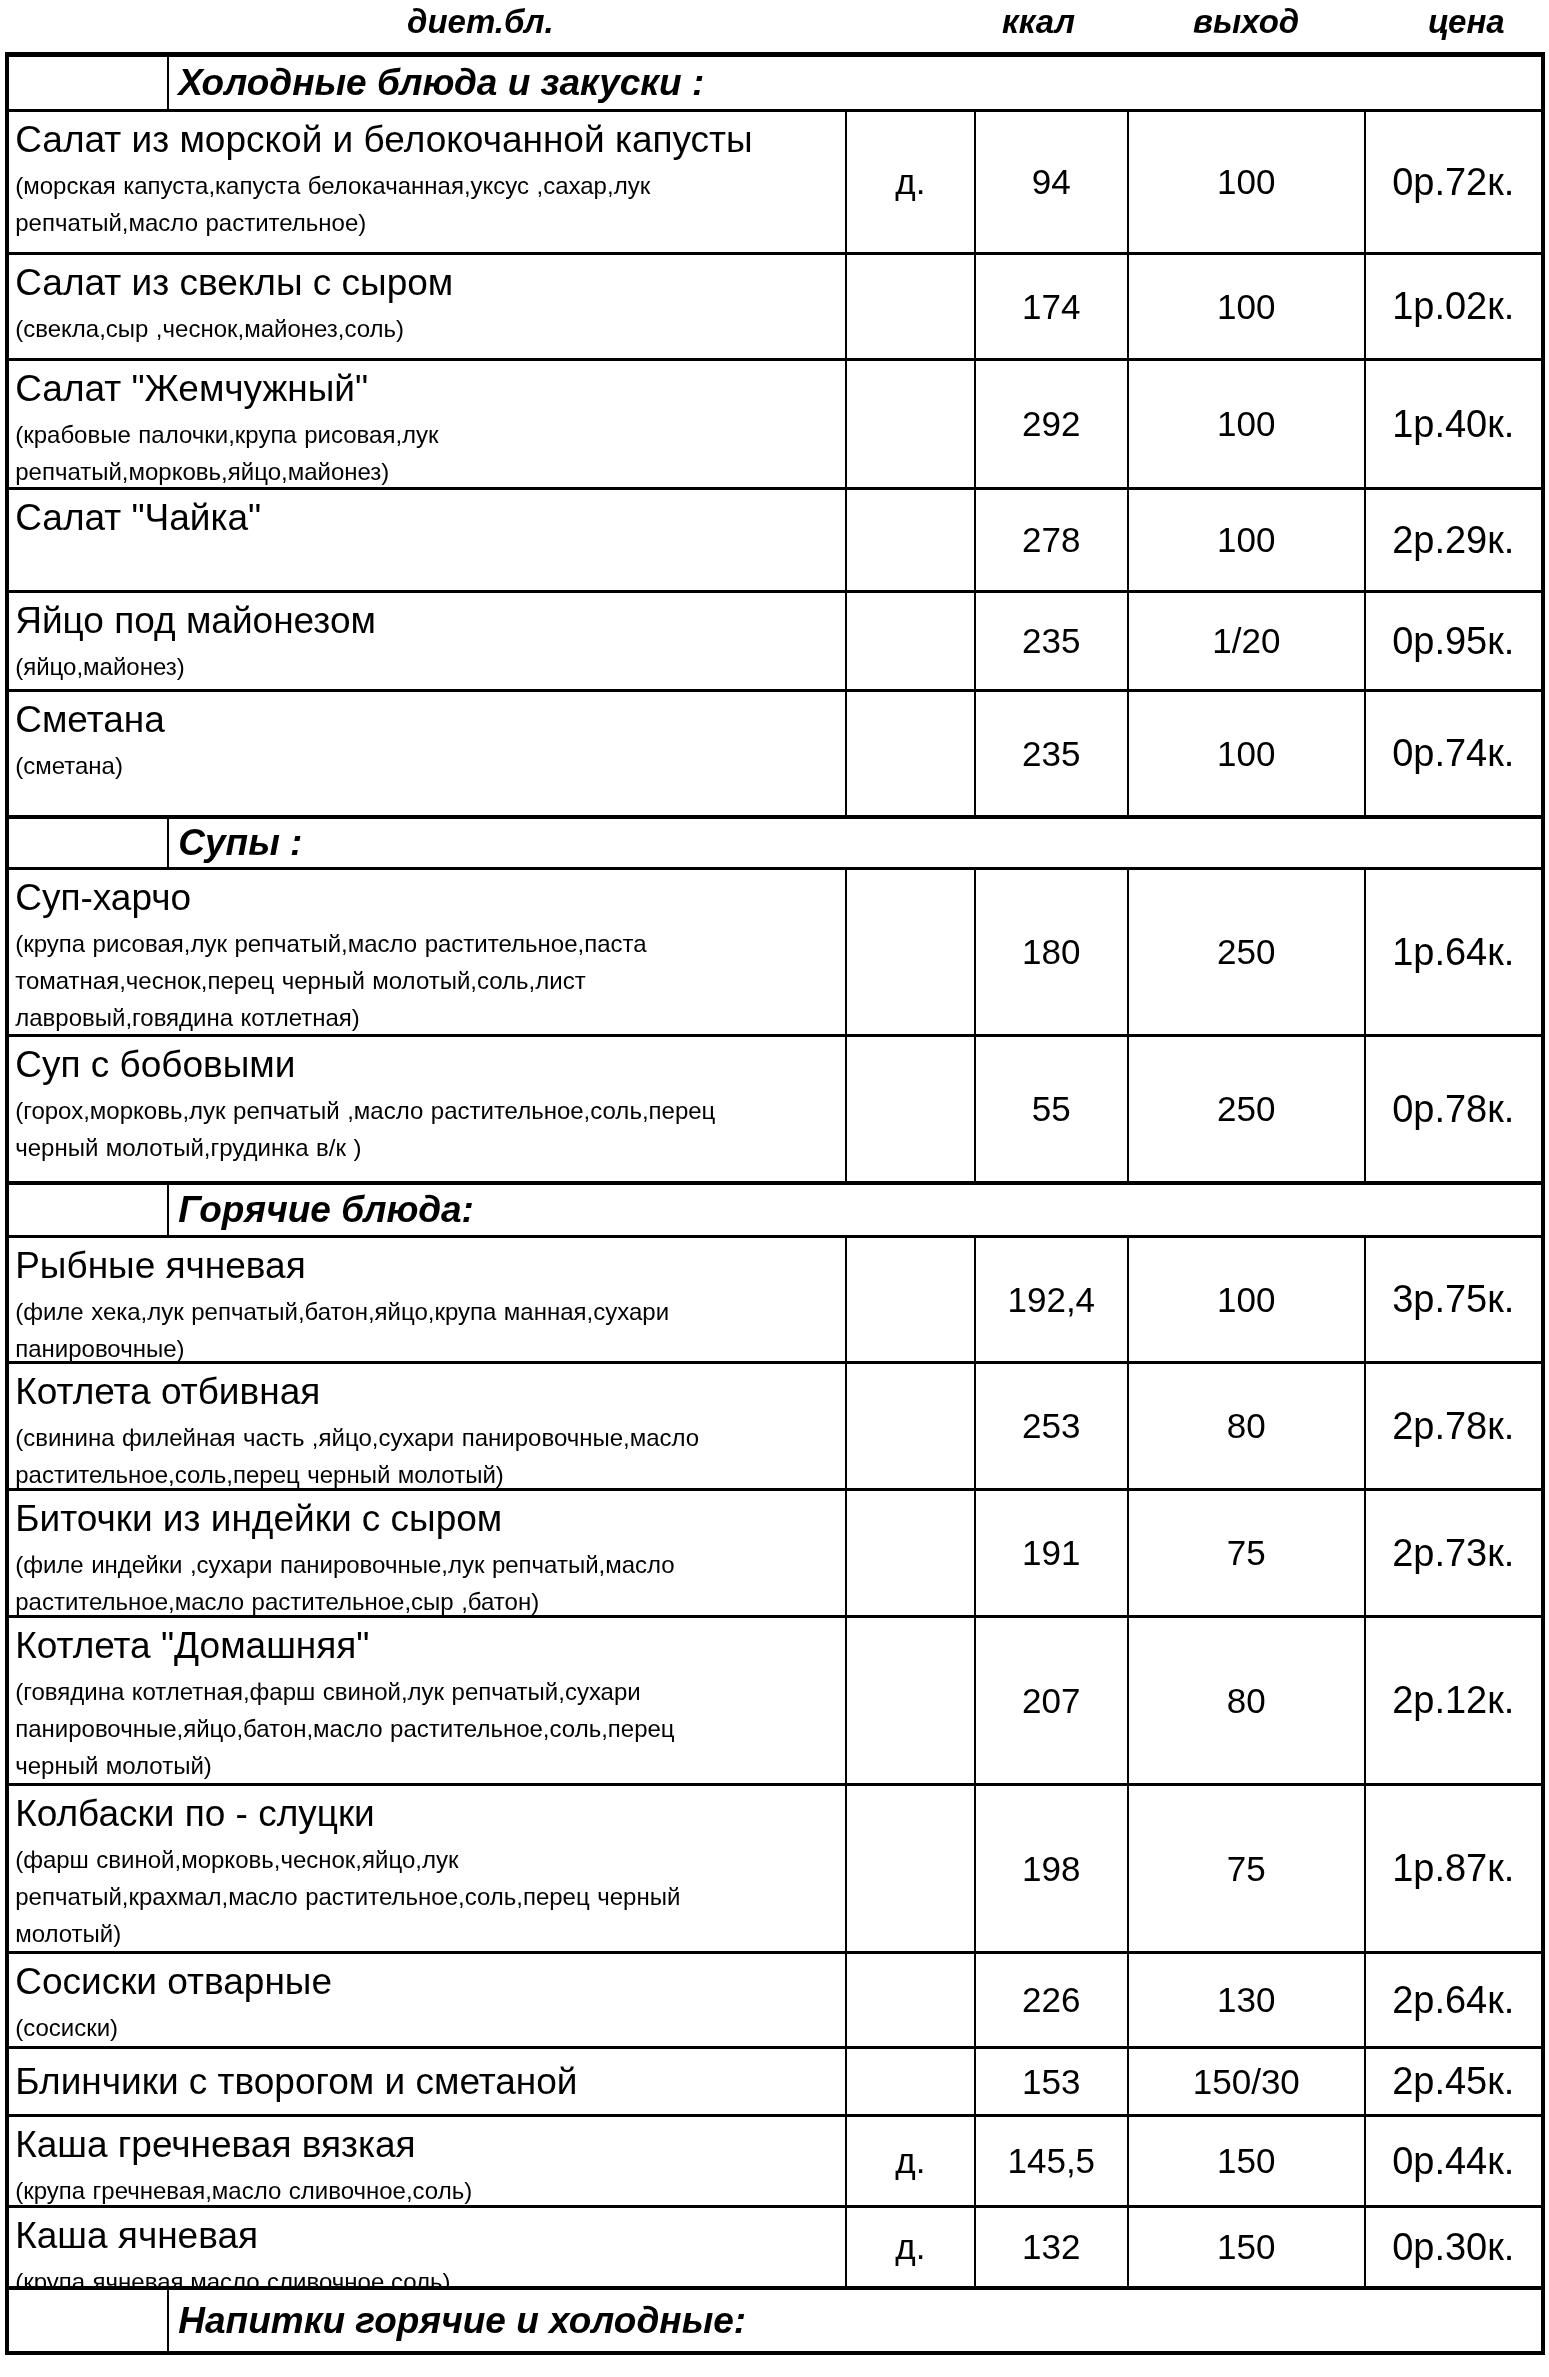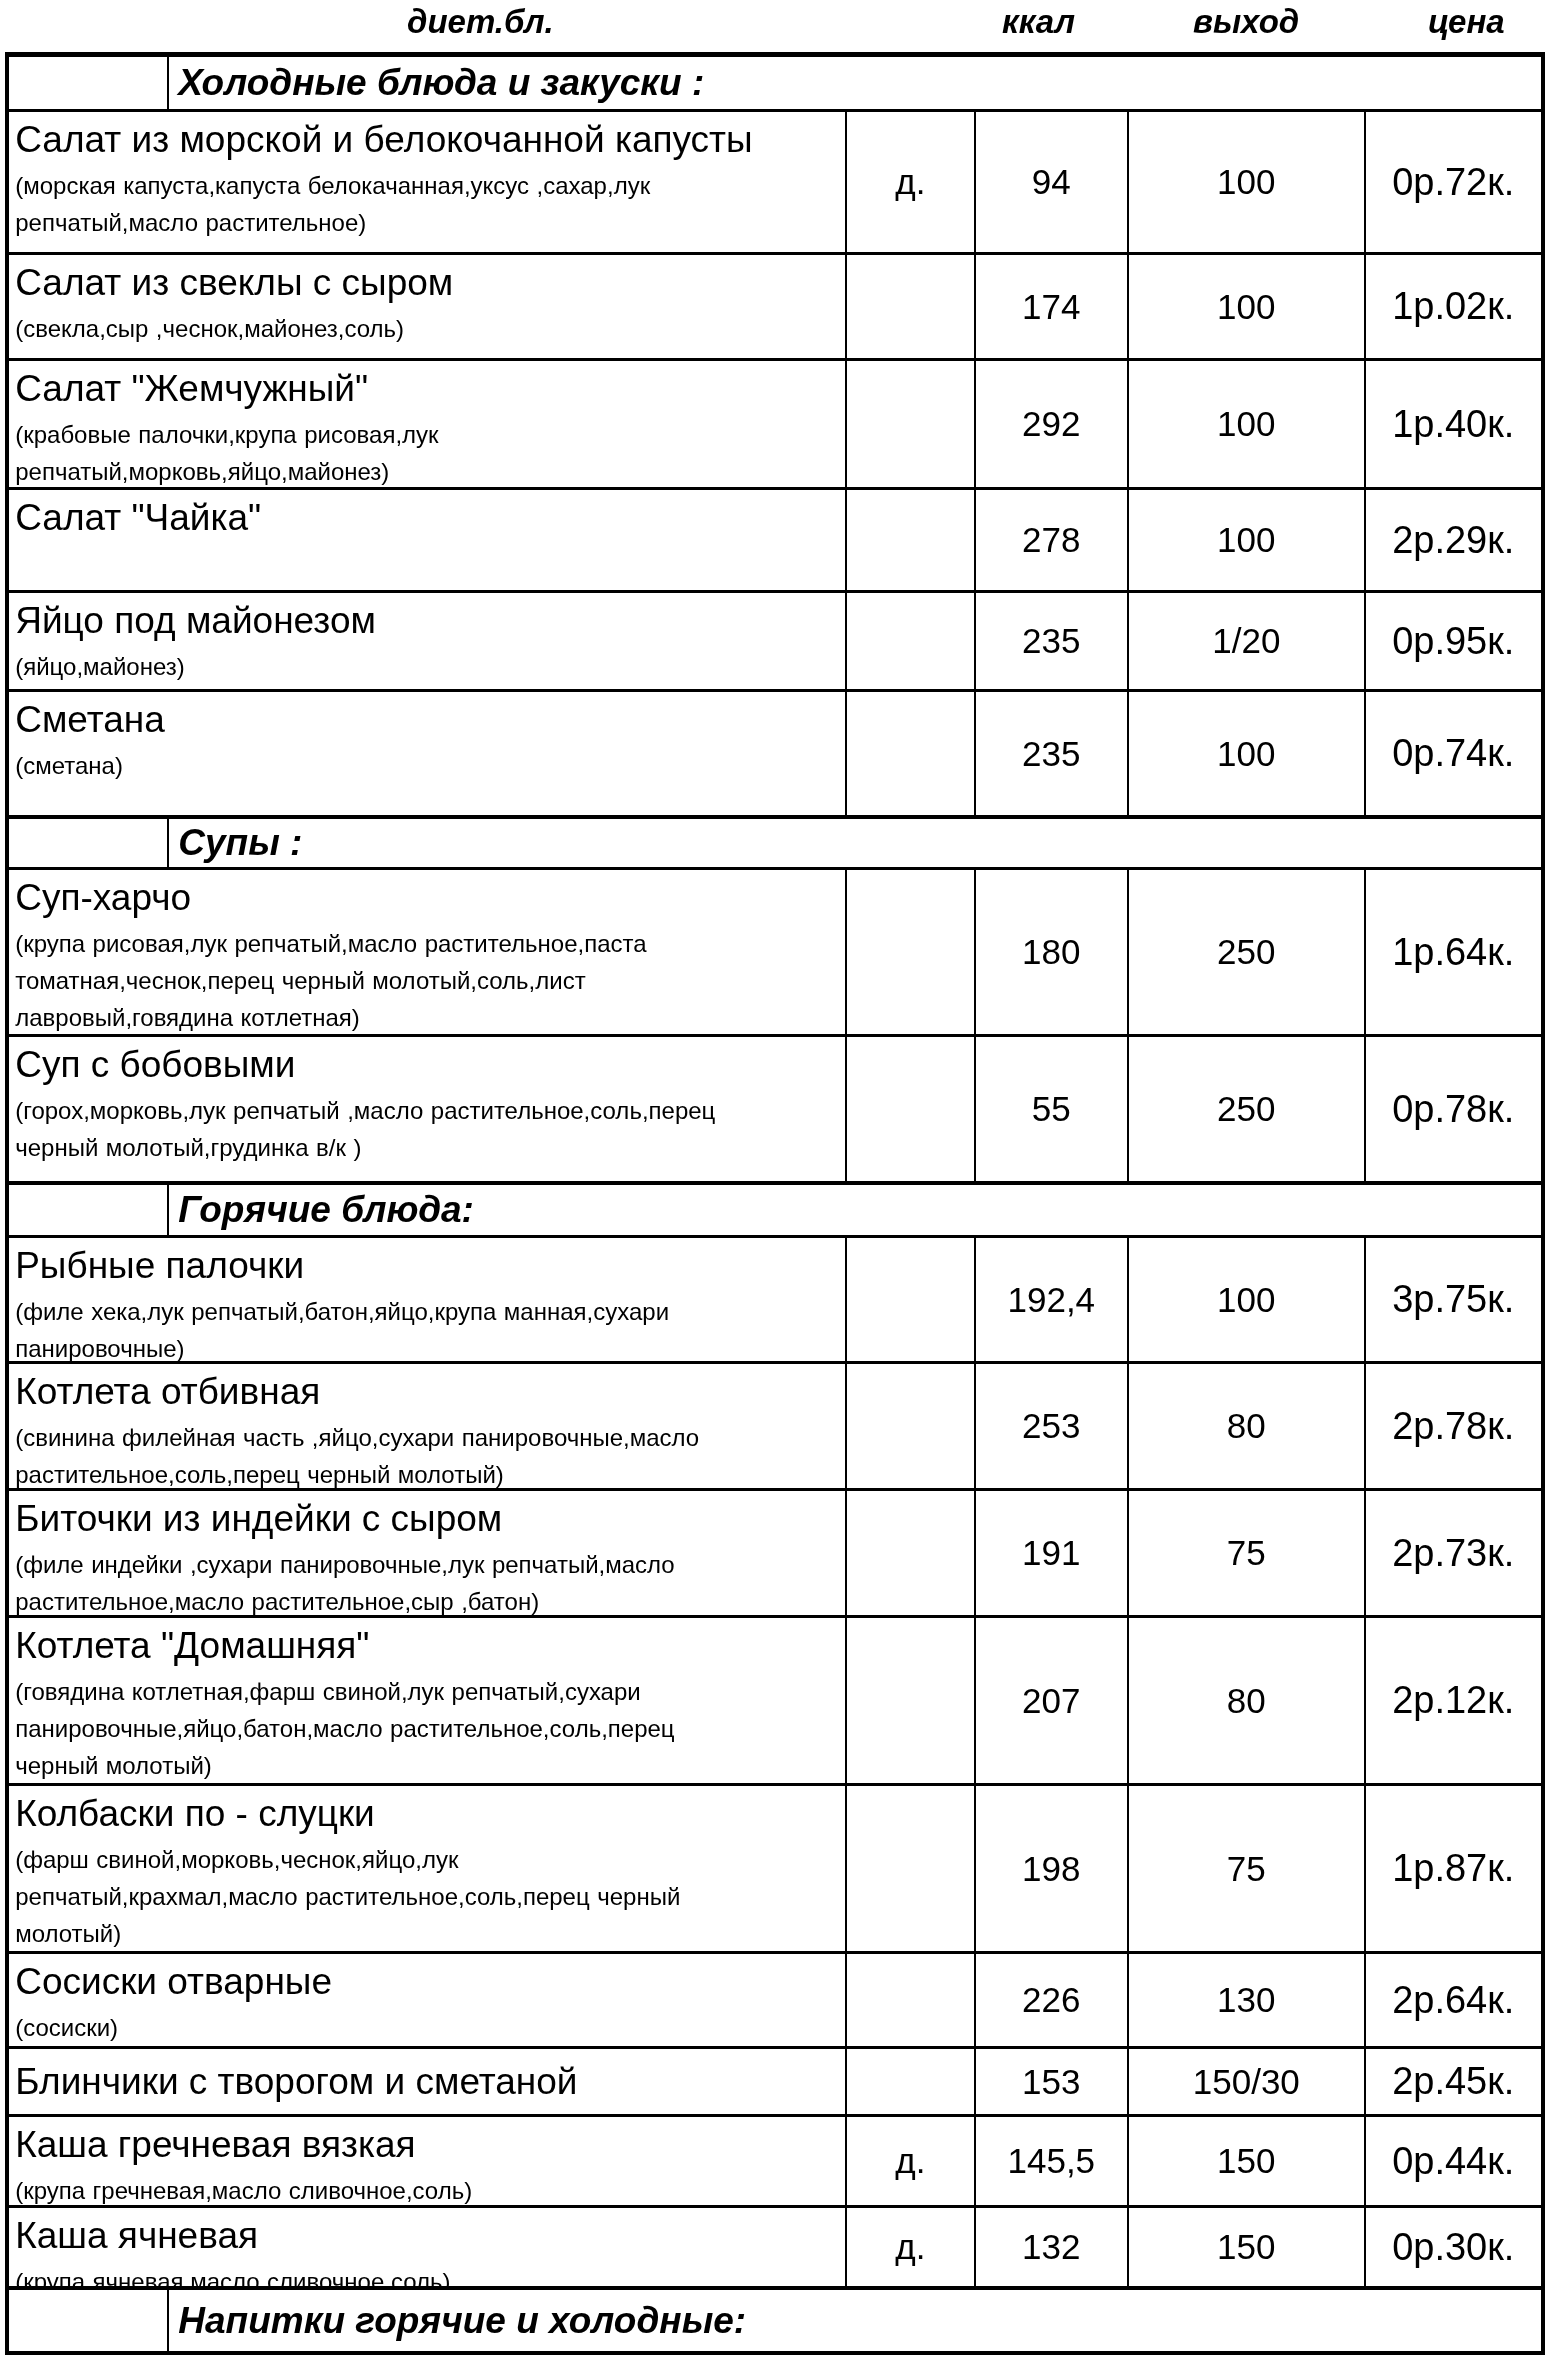--- a/index.html
+++ b/index.html
@@ -157,21 +157,21 @@
 
   <div class="row section-row" style="height:54px">
     <div class="cell corner-cell v"></div>
     <div class="cell section-cell">
       <span class="section-title">Горячие блюда:</span>
     </div>
   </div>
 
   <div class="row" style="height:126px">
     <div class="cell name-cell v">
-      <div class="dish-name">Рыбные палочки</div>
+      <div class="dish-name">Рыбные ячневая</div>
       <div class="dish-ingredients">(филе хека,лук репчатый,батон,яйцо,крупа манная,сухари панировочные)</div>
     </div>
     <div class="cell diet-cell v"></div>
     <div class="cell kcal-cell v">192,4</div>
     <div class="cell out-cell v">100</div>
     <div class="cell price-cell">3р.75к.</div>
   </div>
 
   <div class="row" style="height:127px">
     <div class="cell name-cell v">

